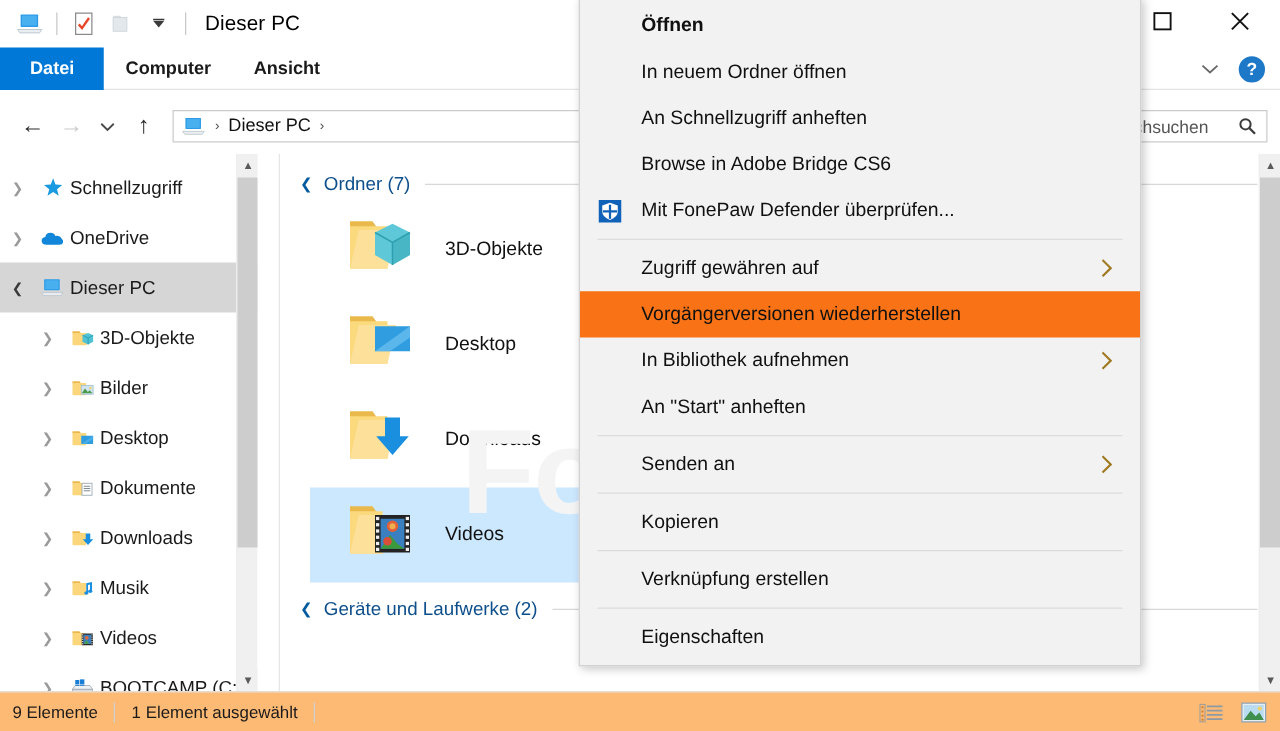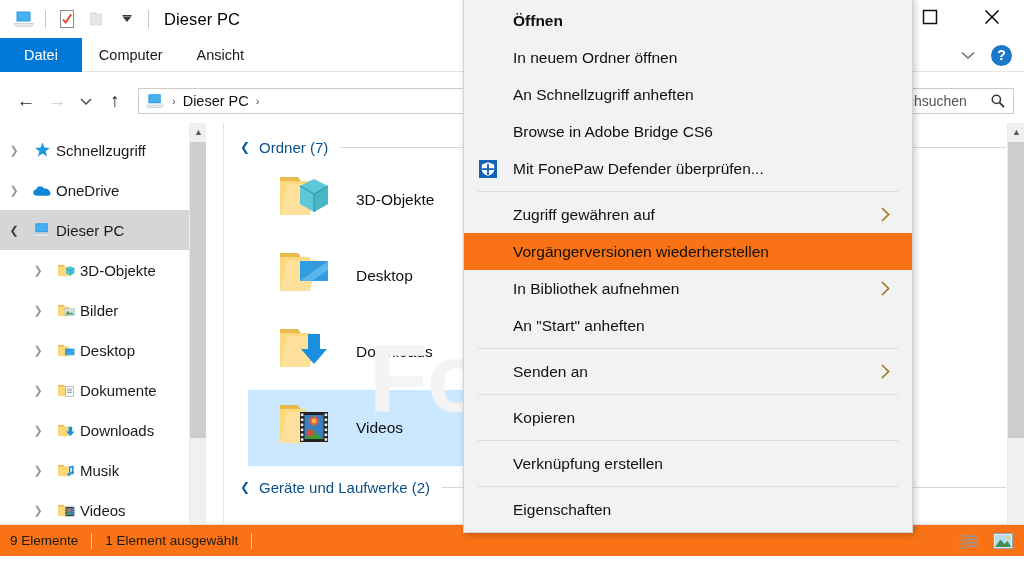--- a/index.html
+++ b/index.html
@@ -46,21 +46,21 @@
 
   
   .ribbon {
     position: absolute; left: 0; top: 38px; width: 1024px; height: 34px;
     background: #ffffff;
     display: flex; align-items: stretch;
     border-bottom: 1px solid #e4e4e4;
   }
   .tab {
     display: flex; align-items: center; justify-content: center;
-    font-size: 14.5px; color: #1a1a1a; padding: 0 17px; height: 34px;
+    font-size: 14.5px; color: #1a1a1a; padding: 0 17px; height: 34px; font-weight: bold;
   }
   .tab.file {
     background: #0078d7; color: #ffffff; padding: 0 24px;
   }
   .ribbon-right {
     position: absolute; right: 4px; top: 0; height: 34px;
     display: flex; align-items: center; gap: 6px;
   }
   .chev-ribbon {
     width: 34px; height: 34px; display: flex; align-items: center; justify-content: center;
@@ -177,22 +177,22 @@
   .item-lbl { font-size: 15.5px; color: #111; white-space: nowrap; }
 
   
   .content-scroll {
     position: absolute; right: 0; top: 0; width: 17px; height: 430px;
     background: #f0f0f0; border-left: 1px solid #ededed;
   }
 
   
   .statusbar {
-    position: absolute; left: 0; top: 524px; width: 1024px; height: 32px;
-    background: #f97316; border-top: 1px solid #e2e2e2;
+    position: absolute; left: 0; top: 553px; width: 1024px; height: 32px;
+    background: #fdba74; border-top: 1px solid #e2e2e2;
     display: flex; align-items: center;
   }
   .status-txt { font-size: 13.5px; color: #1a1a1a; }
   .status-1 { margin-left: 10px; }
   .status-div { width: 1px; height: 16px; background: #d0d0d0; margin: 0 13px; }
   .status-div2 { width: 1px; height: 16px; background: #d0d0d0; margin-left: 13px; }
   .view-btns {
     position: absolute; right: 8px; top: 0; height: 32px;
     display: flex; align-items: center; gap: 8px;
   }

